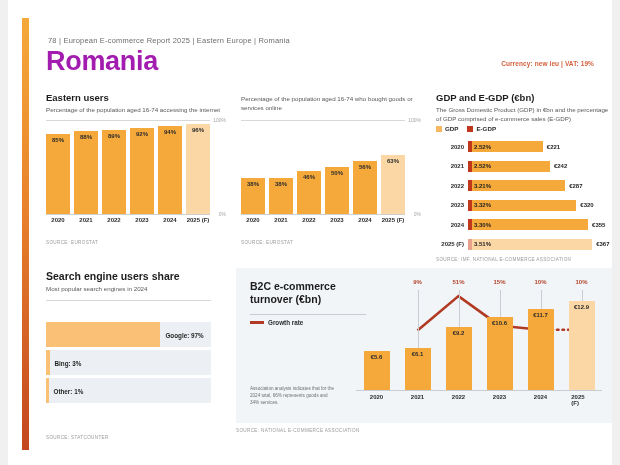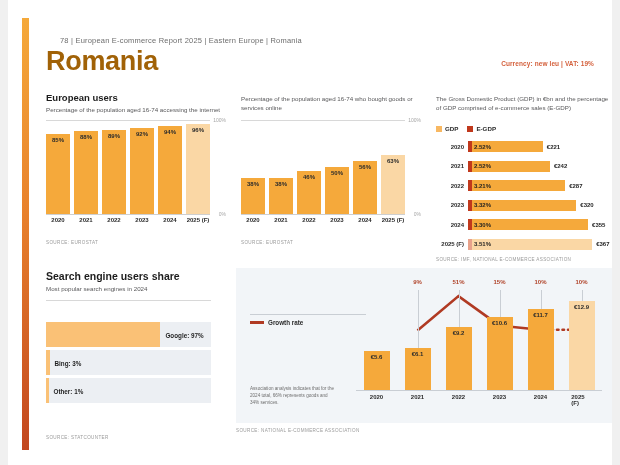--- a/index.html
+++ b/index.html
@@ -16,26 +16,26 @@
     background: #ffffff;
   }
   .edge-bar {
     position: absolute;
     left: 14px; top: 18px; width: 7px; height: 432px;
     background: linear-gradient(180deg, #f5a93a 0%, #e8812c 45%, #c2471f 100%);
   }
 
   
   .breadcrumb {
-    position: absolute; left: 52px; top: 36px;
+    position: absolute; left: 40px; top: 36px;
     font-size: 7.5px; color: #6d6d6d; letter-spacing: .2px; text-align: center;
   }
   .title {
     position: absolute; left: 38px; top: 46px;
-    font-size: 27px; font-weight: bold; color: #a16207;
+    font-size: 27px; font-weight: bold; color: #a21caf;
     letter-spacing: -0.3px;
   }
   .currency {
     position: absolute; right: 18px; top: 60px;
     font-size: 6.5px; font-weight: bold; color: #d4603c;
     letter-spacing: .1px;
   }
 
   
   .panel { position: absolute; }
@@ -133,21 +133,21 @@
 <body>
 
 <div class="page">
   <div class="edge-bar"></div>
 
   <div class="breadcrumb">78  |  European E-commerce Report 2025  |  Eastern Europe  |  Romania</div>
   <div class="title">Romania</div>
   <div class="currency">Currency: new leu | VAT: 19%</div>
 
   <div class="panel" style="left:38px; top:92px; width:180px;">
-    <div class="p-title">European users</div>
+    <div class="p-title">Eastern users</div>
     <div class="p-sub">Percentage of the population aged 16-74 accessing the internet</div>
     <div class="colchart" id="cc-iu" style="left:0; top:28px; width:180px; height:110px;">
       <div class="gridline" style="top:0;"></div>
       <div class="gridlabel" style="top:0;">100%</div>
       <div class="gridlabel" style="top:94px;">0%</div>
       <div class="bars" id="bars-iu" style="height:94px; top:0;">
           <div class="bcol">
             <div class="bar" style="height: 79.9px;">
               <div class="bval">85%</div>
             </div>
@@ -236,20 +236,21 @@
           <div class="xlab">2022</div>
           <div class="xlab">2023</div>
           <div class="xlab">2024</div>
           <div class="xlab">2025 (F)</div>
         </div>
     </div>
     <div class="src" style="left:0; top:148px;">SOURCE: EUROSTAT</div>
   </div>
 
   <div class="panel" style="left:428px; top:92px; width:176px;">
+    <div class="p-title">GDP and E-GDP (€bn)</div>
     <div class="p-sub">The Gross Domestic Product (GDP) in €bn and the percentage of GDP comprised of e-commerce sales (E-GDP)</div>
     <div class="gdp-legend" style="left:0; top:33px;">
       <span class="lg">
         <i class="swatch sw-gdp"></i>
         <span>GDP</span>
       </span>
       <span class="lg">
         <i class="swatch sw-egdp"></i>
         <span>E-GDP</span>
       </span>
@@ -331,20 +332,21 @@
         <div class="se-row">
           <div class="se-track"></div>
           <div class="se-fill" style="width: 2.5px;"></div>
           <div class="se-label" style="left: 7.5px;">Other: 1%</div>
         </div>
       </div>
     <div class="src" style="left:0; top:165px;">SOURCE: STATCOUNTER</div>
   </div>
 
   <div class="b2c" style="left:228px; top:268px; width:376px; height:155px;">
+    <div class="b2c-title" style="left:14px; top:12px; width:130px;">B2C e-commerce turnover (€bn)</div>
     <div class="b2c-rule" style="left:14px; top:46px; width:116px;"></div>
     <div class="b2c-legend" style="left:14px; top:51px;">
       <i class="lg-line"></i>
       <span class="lg-text">Growth rate</span>
     </div>
     <div class="b2c-note" style="left:14px; top:118px; width:88px;">Association analysis indicates that for the 2024 total, 66% represents goods and 34% services.</div>
 
     <div class="b2c-plot" id="b2c-plot" style="left:120px; top:8px; width:246px; height:132px;">
       <svg id="b2c-line" width="246" height="132" style="position:absolute; left:0; top:0; pointer-events:none;">
           <polyline points="61.5,54.607142857142854 102.5,20.10714285714286 143.5,49.67857142857143 184.5,53.785714285714285" fill="none" stroke="#b03a23" stroke-width="2.6"></polyline>

